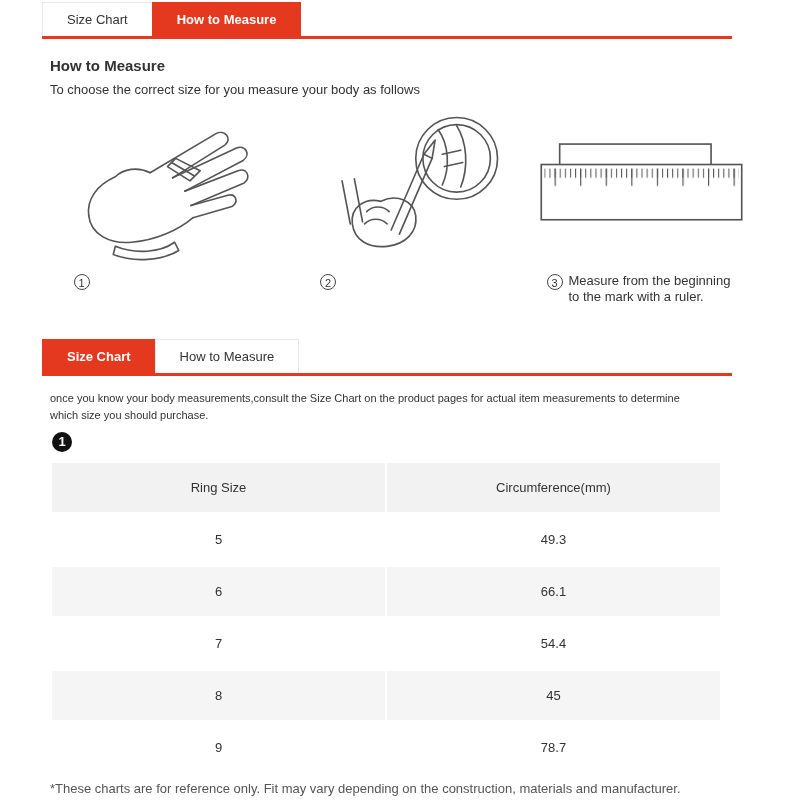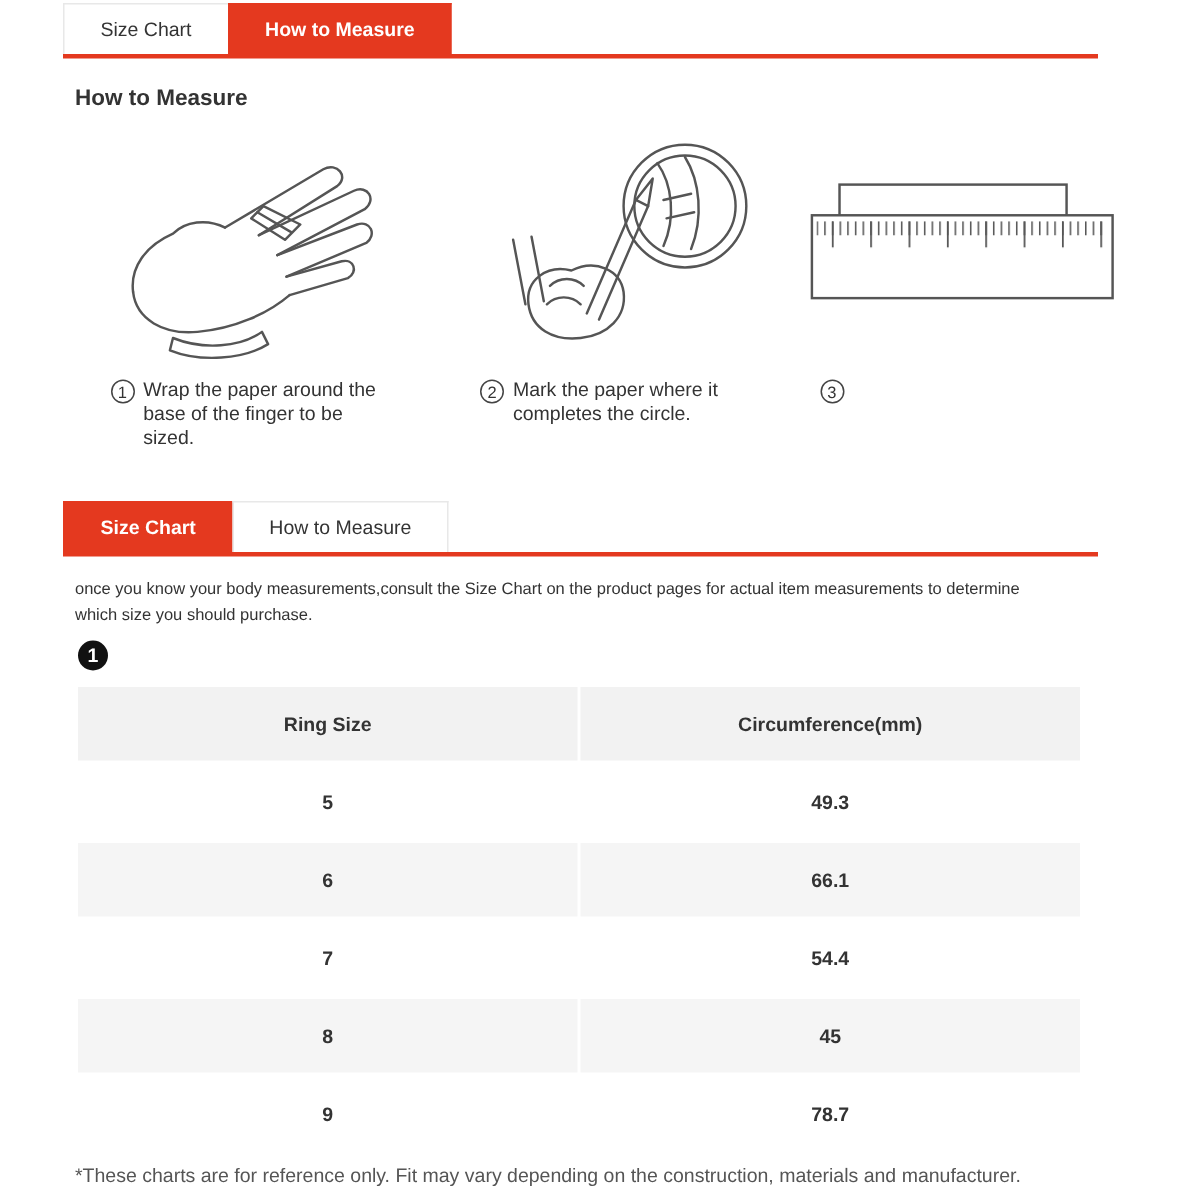--- a/index.html
+++ b/index.html
@@ -62,41 +62,42 @@
     font-size:13px; font-weight:bold;
     line-height:20px; text-align:center;
     margin:2px 0 8px 10px;
   }
   table.size-table {
     border-collapse:separate; border-spacing:2px 3px;
     width:672px; margin-left:8px;
     font-size:13px; color:#333;
   }
   .size-table th, .size-table td {
-    text-align:center; font-weight:bold;
+    text-align:center; font-weight:normal;
     height:49px; padding:0;
   }
   .size-table th { background:#f2f2f2; }
   .size-table tr.alt td { background:#f5f5f5; }
   .size-table col.c1 { width:50%; }
 
   .footnote { font-size:13px; color:#555; margin:6px 0 0 8px; }
 </style>
 </head>
 <body>
 
 <div class="page" style="--accent:#e4391f;">
 
   <div class="tabbar">
     <div class="tab">Size Chart</div>
     <div class="tab active">How to Measure</div>
   </div>
   <div class="tab-underline"></div>
 
   <div class="section-title">How to Measure</div>
+  <div class="section-sub">To choose the correct size for you measure your body as follows</div>
 
   <div class="steps">
 
     <div class="step">
       <span>
         <svg width="225" height="158" viewBox="0 0 220 154">
           <g fill="none" stroke="#555" stroke-width="1.6" stroke-linecap="round" stroke-linejoin="round">
 
             <path d="M92,64 L156,26 C165,21 173,31 165,37 L114,69"></path>
             <path d="M114,69 L176,40 C185,36 191,46 183,52 L126,82"></path>
@@ -108,21 +109,20 @@
 
             <path d="M117,50 L141,62 L131,72 L109,58 Z"></path>
             <path d="M113,54 L135,67"></path>
 
             <path d="M58,136 C78,144 102,142 116,132 L120,140 C104,150 76,152 56,144 Z"></path>
           </g>
         </svg>
       </span>
       <div class="step-caption">
         <span class="step-num">1</span>
-        <span class="step-text">Wrap the paper around the base of the finger to be sized.</span>
       </div>
     </div>
 
     <div class="step">
       <span>
         <svg width="225" height="158" viewBox="0 0 220 154">
           <g fill="none" stroke="#555" stroke-width="1.6" stroke-linecap="round" stroke-linejoin="round">
 
             <circle cx="160" cy="50" r="40"></circle>
             <circle cx="160" cy="50" r="33"></circle>
@@ -140,21 +140,20 @@
             <path d="M72,102 C78,96 88,96 94,102"></path>
             <path d="M70,114 C76,108 86,108 92,114"></path>
 
             <path d="M48,72 L56,114"></path>
             <path d="M60,70 L68,112"></path>
           </g>
         </svg>
       </span>
       <div class="step-caption" style="width:170px;">
         <span class="step-num">2</span>
-        <span class="step-text">Mark the paper where it completes the circle.</span>
       </div>
     </div>
 
     <div class="step">
       <span>
         <svg width="225" height="158" viewBox="0 0 220 154">
           <defs>
             <pattern id="tickS" width="5" height="60" patternUnits="userSpaceOnUse">
               <path d="M0.5,0 V9" stroke="#555" stroke-width="1"></path>
             </pattern>
@@ -167,20 +166,21 @@
             <rect x="30" y="36" width="148" height="26"></rect>
 
             <rect x="12" y="56" width="196" height="54" fill="#fff"></rect>
           </g>
           <rect x="15" y="57" width="190" height="50" fill="url(#tickS)"></rect>
           <rect x="15" y="57" width="190" height="50" fill="url(#tickL)"></rect>
         </svg>
       </span>
       <div class="step-caption">
         <span class="step-num">3</span>
+        <span class="step-text">Measure from the beginning to the mark with a ruler.</span>
       </div>
     </div>
 
   </div>
 
   <div class="chart-block">
     <div class="tabbar">
       <div class="tab active">Size Chart</div>
       <div class="tab">How to Measure</div>
     </div>

